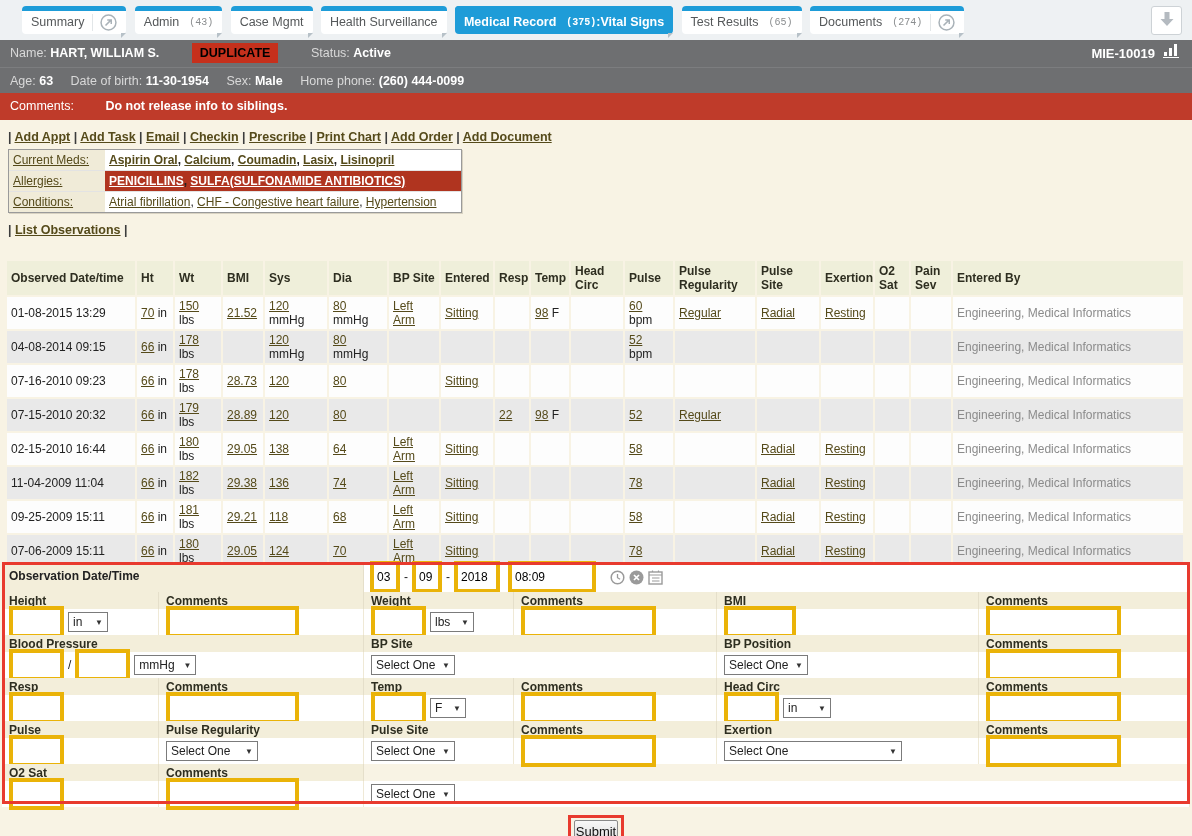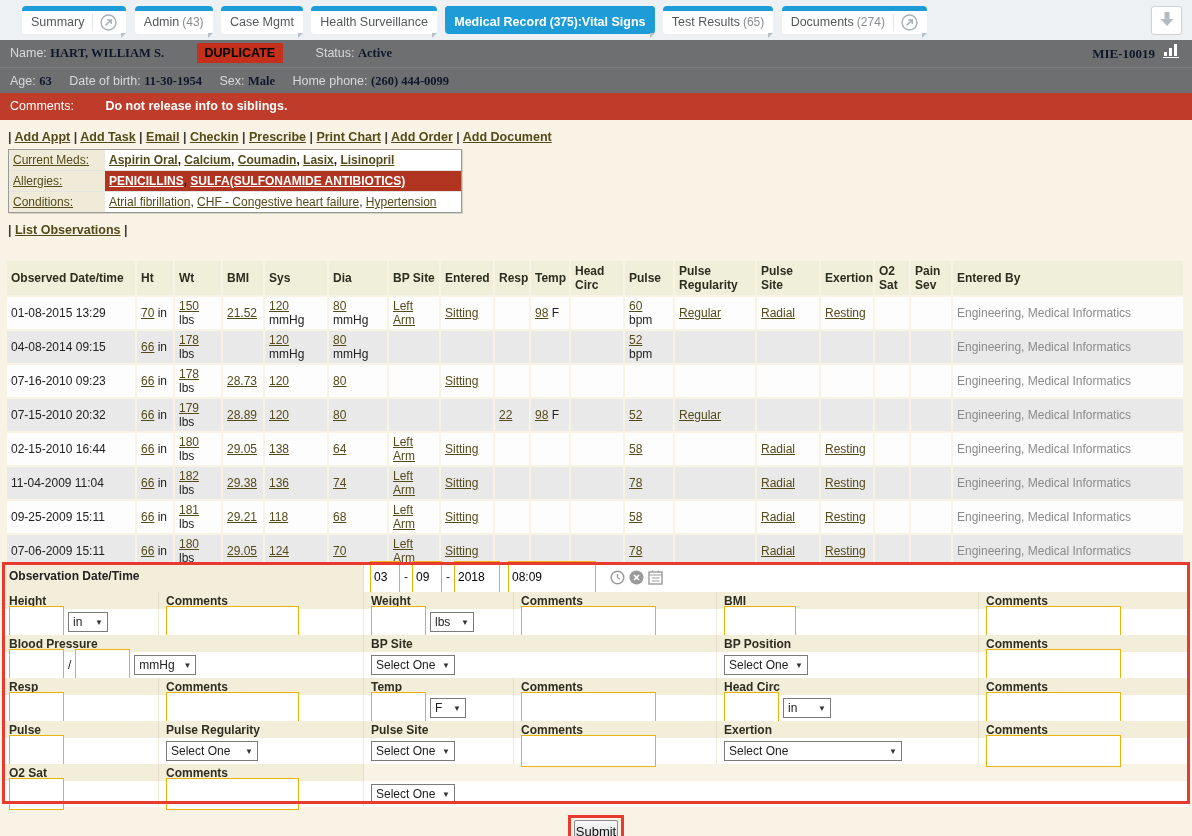--- a/index.html
+++ b/index.html
@@ -15,35 +15,35 @@
   .tab {
     position:relative; display:inline-flex; align-items:center;
     height:28px; margin-right:5px; padding:5px 9px 1px 9px;
     background:#fff; border-radius:4px; color:#55585a; font-size:12.5px;
     vertical-align:top; cursor:pointer;
   }
   .tab::before { content:""; position:absolute; top:0; left:0; right:0; height:5px; background:#1e9cd8; border-radius:4px 4px 0 0; }
   .tab::after { content:""; position:absolute; right:0px; bottom:-4px; width:0; height:0;
     border-top:5px solid #b7c1c8; border-right:5px solid transparent; }
   .tab.active { background:#1e9cd8; color:#fff; font-weight:bold; }
-  .tab .count { font-size:12px; margin-left:3px; color:#8a8d8f; }
+  .tab .count { font-size:10px; margin-left:10px; color:#8a8d8f;font-family:Liberation Mono, monospace; }
   .tab.active .count { color:#fff; }
   .tab .popout { margin-left:8px; padding-left:7px; border-left:1px solid #e2e6e8; display:inline-flex; align-items:center; }
   .dl-btn {
     position:absolute; right:10px; top:6px; width:31px; height:29px;
     background:#fff; border:1px solid #cdd2d6; border-radius:3px;
     display:flex; align-items:center; justify-content:center; cursor:pointer;
   }
   
   .band { padding:0 10px; color:#fff; }
   .band.gray { background:#6e6f71; height:27px; line-height:27px; font-size:12.5px; }
   .band.gray + .band.gray { border-top:1px solid #7c7d7f; height:26px; line-height:26px; }
   .band.red { background:#bf3b2a; height:27px; line-height:27px; font-size:12.5px; }
   .band .lbl { color:#d9d9d9; }
-  .band .val { color:#0f172a; font-weight:bold;font-family:Liberation Serif, serif; }
+  .band .val { color:#ffffff; font-weight:bold; }
   .band .sp { display:inline-block; width:14px; }
   .badge { background:#c5301c; color:#000000; font-weight:bold; padding:3px 8px; margin:0 29px;text-align:right; }
   .band-right { float:right; display:flex; align-items:center; gap:8px; height:100%; font-size:13px; }
   .band.red .comment-text { font-weight:bold; margin-left:28px; }
   
   a.link, .link { color:#554a1a; text-decoration:underline; cursor:pointer; }
   .actions { padding:10px 0 0 8px; font-weight:bold; font-size:12.5px; color:#3c3c3c; }
   .chartbox { margin:5px 0 0 8px; width:454px; border:1px solid #9a9a9a; box-shadow:1px 1px 0 #d8d2c2; background:#fff; }
   .cb-row { display:flex; min-height:20px; line-height:20px; }
   .cb-row + .cb-row { border-top:1px solid #e3e3e3; }
@@ -62,21 +62,21 @@
   table.vitals tr:nth-child(even) td { background:#e9e9e9; }
   table.vitals .entered-by { color:#8b8b8b; }
   
   .formwrap { position:relative; margin:0 2px; }
   .red-outline { position:absolute; left:0; top:0; width:1188px; height:242px; border:3px solid #e83a2e; pointer-events:none; z-index:5; }
   .frow { display:grid; grid-template-columns:157px 205px 150px 203px 262px 1fr; }
   .fl { background:#f3eeda; font-weight:bold; font-size:12px; color:#2e2e20; padding:2px 4px 2px 7px; border-right:1px solid #e5dfca; height:17px; }
   .fc { background:#fff; padding:3px 4px 3px 7px; border-right:1px solid #efe9d6; height:26px; display:flex; align-items:center; gap:4px; }
   .obs-label { background:#f3eeda; font-weight:bold; padding:7px 4px 0 7px; height:30px; border-right:1px solid #e5dfca; }
   .obs-inputs { background:#fff; height:30px; display:flex; align-items:center; gap:4px; padding-left:6px; }
-  input.ti { border:1px solid #eab308; height:32px; font-size:12px; font-family:"Liberation Sans",sans-serif; padding:9px 3px; background:#fff; }
+  input.ti { border:4px solid #eab308; height:32px; font-size:12px; font-family:"Liberation Sans",sans-serif; padding:9px 3px; background:#fff; }
   .fselect { display:inline-flex; align-items:center; justify-content:space-between; border:1px solid #7b7b7b; background:#fff; height:20px; padding:0 4px; font-size:12px; color:#222; cursor:pointer; }
   .fselect .arr { font-size:8px; color:#333; margin-left:5px; }
   .ico { display:inline-flex; cursor:pointer; }
   .submit-area { text-align:center; margin-top:8px; }
   .submit-box { display:inline-block; border:3px solid #e83a2e; padding:2px 3px; }
   button.submit {
     font-family:"Liberation Sans",sans-serif; font-size:13px; color:#111;
     padding:3px 1px; border:1px solid #8a8a8a; border-radius:2px;
     background:linear-gradient(#f8f8f8,#dcdcdc); cursor:pointer;
   }

